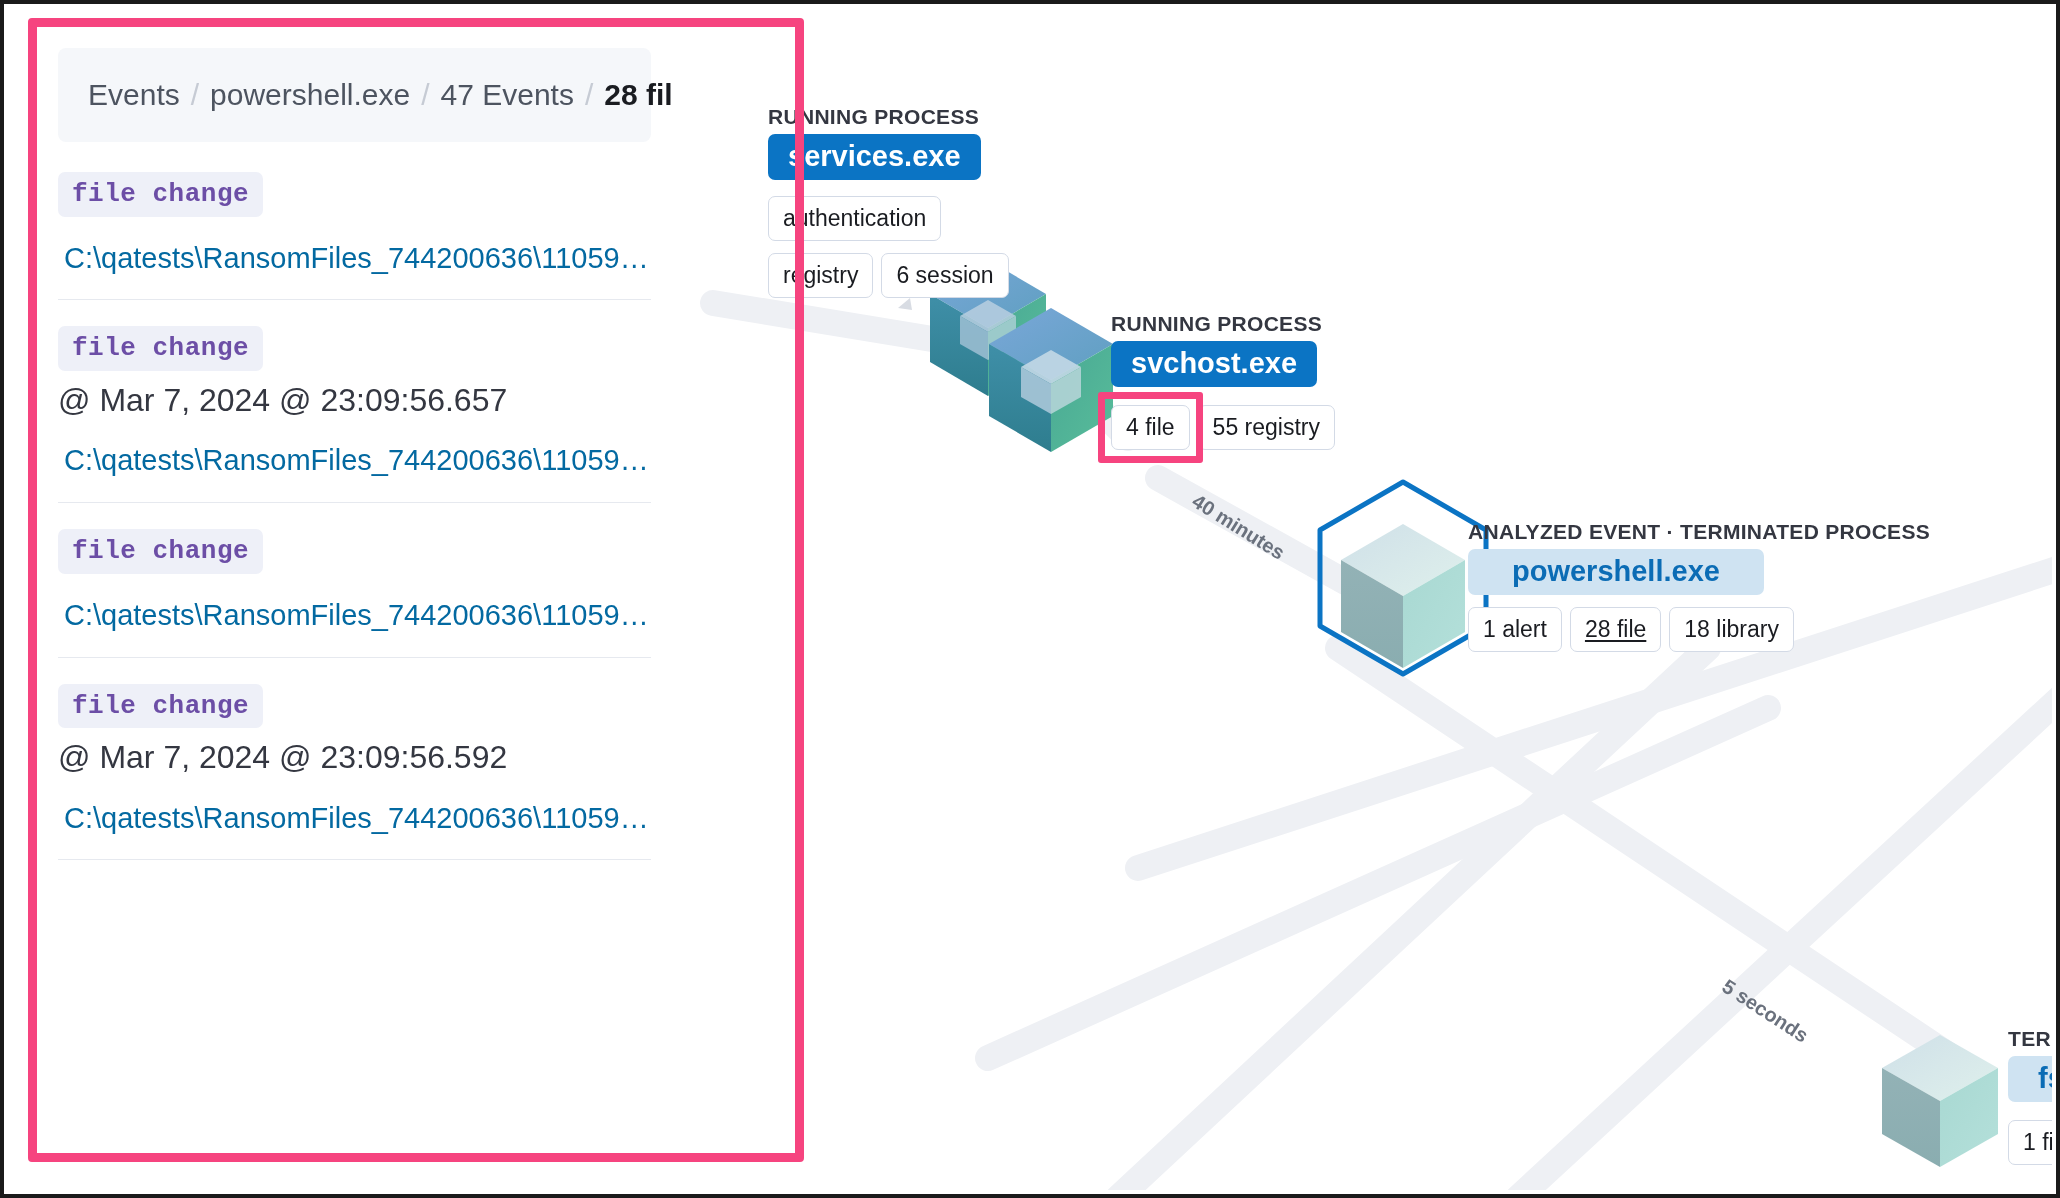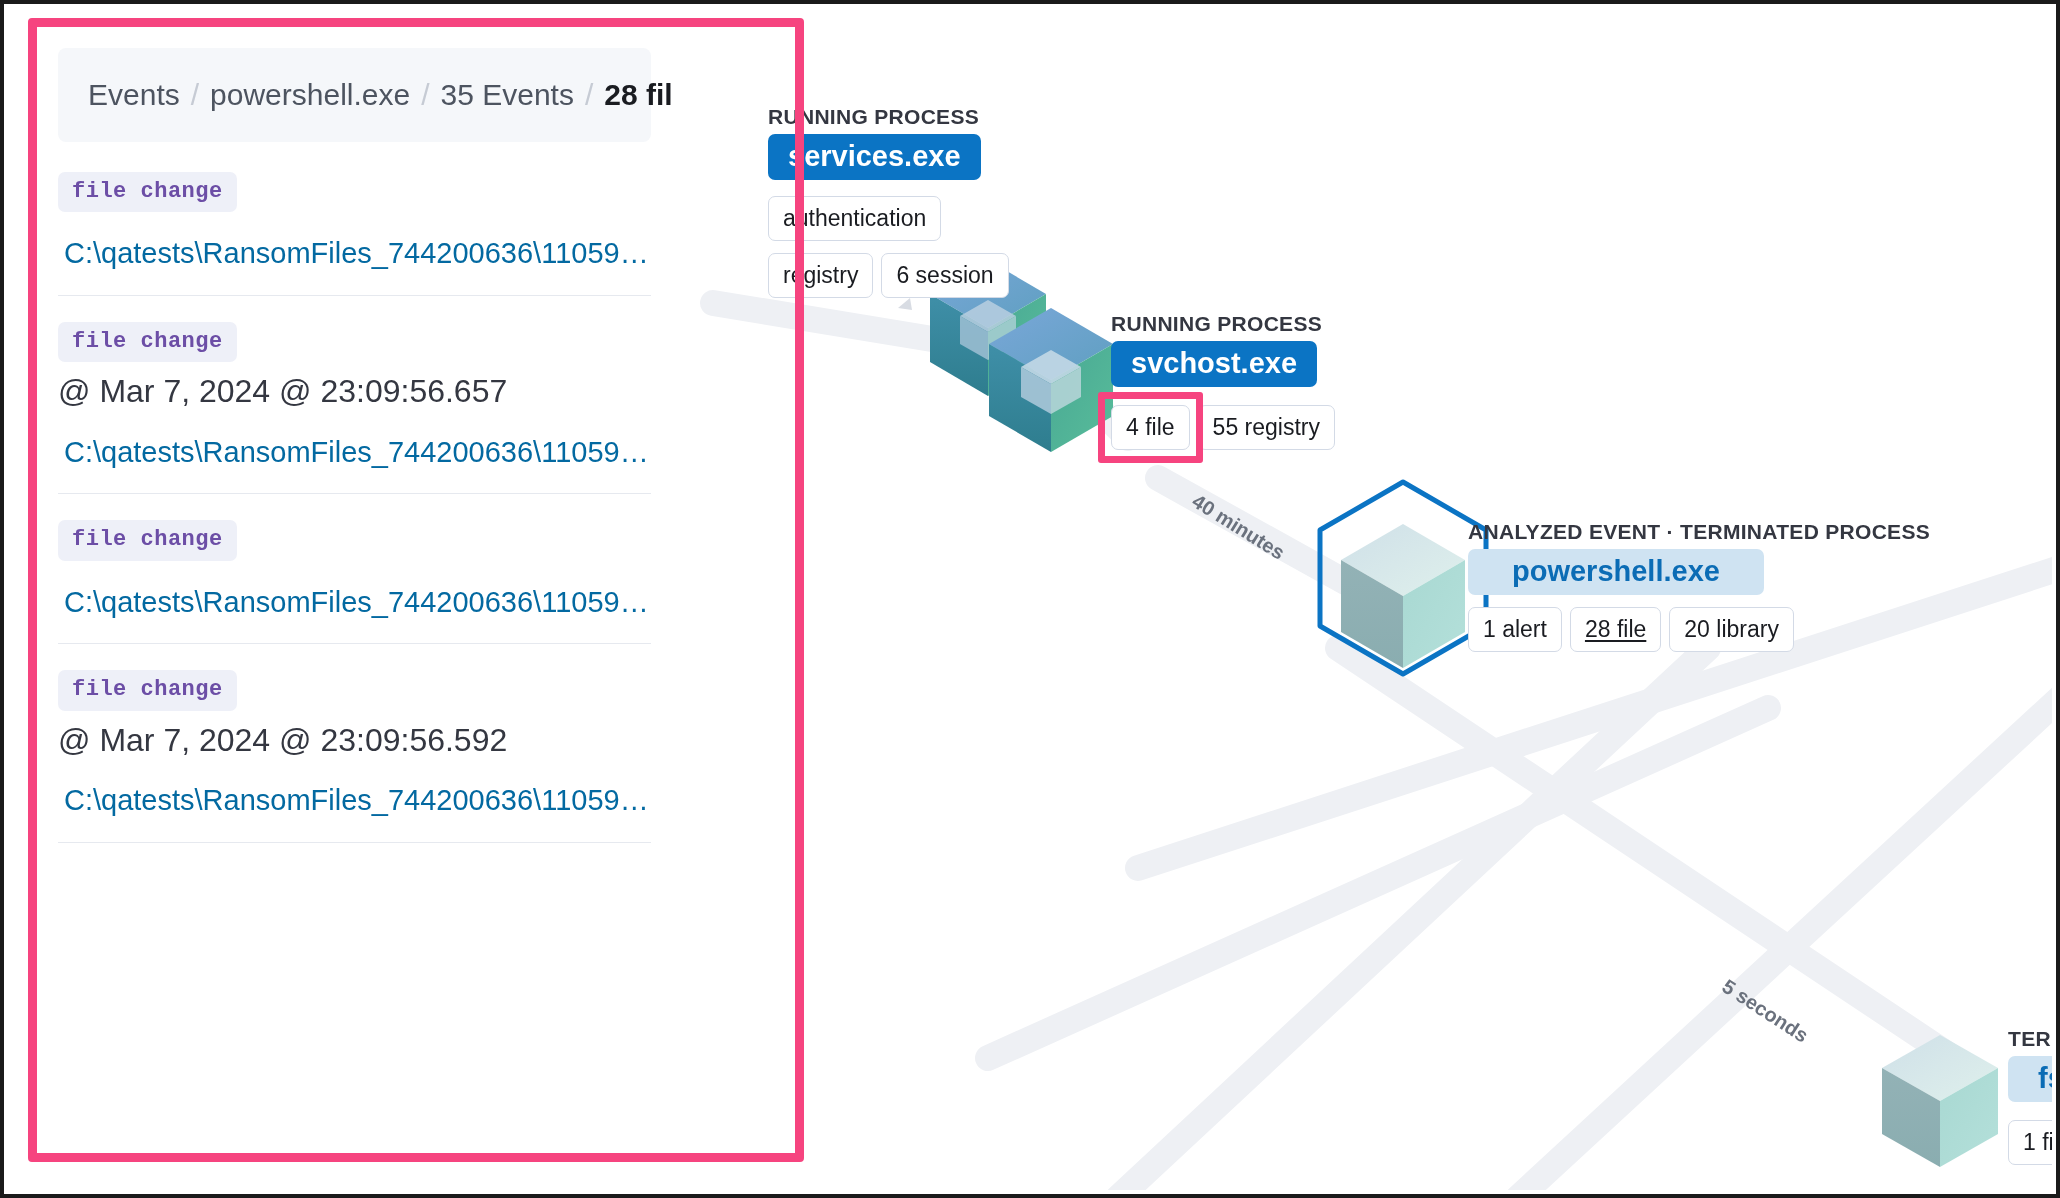--- a/index.html
+++ b/index.html
@@ -95,21 +95,21 @@
   #event-list{margin:0 20px;}
   .event-item{
     padding:26px 0 24px 0;
     border-bottom:1px solid #e6e9ef;
   }
   .event-item:first-child{padding-top:30px;}
   .badge{
     display:inline-block;
     background:#eef0f8;color:#6c4ea6;
     font-family:"Liberation Mono", monospace;
-    font-size:22px;font-weight:bold;
+    font-size:26px;font-weight:bold;
     padding:8px 14px;border-radius:7px;line-height:1.1;
     letter-spacing:.5px;
   }
   .timestamp{
     font-size:32px;color:#343741;
     margin-top:10px;line-height:1.2;white-space:nowrap;
   }
   .filepath{
     font-size:29px;color:#0369a1;
     margin-top:24px;margin-left:6px;
@@ -222,21 +222,21 @@
         <span class="pill">55 registry</span>
       </div>
     </div>
 
     <div class="node node-meta" style="left:1460px;top:513px;">
       <div class="node-kind">ANALYZED EVENT · TERMINATED PROCESS</div>
       <div class="node-name analyzed" style="padding-left:44px;padding-right:44px;">powershell.exe</div>
       <div class="pill-row" style="">
         <span class="pill">1 alert</span>
         <span class="pill active">28 file</span>
-        <span class="pill">20 library</span>
+        <span class="pill">18 library</span>
       </div>
     </div>
 
     <div class="node node-meta" style="left:2000px;top:1020px;">
       <div class="node-kind">TERM</div>
       <div class="node-name analyzed" style="padding-left:30px;padding-right:30px;">fs</div>
       <div class="pill-row" style="margin-top:18px;">
         <span class="pill">1 file</span>
       </div>
     </div>
@@ -245,21 +245,21 @@
     <div class="edge-label" style="left:1716px;top:965px;transform:rotate(33deg);">5 seconds</div>
   </div>
 
   <div id="panel">
 
     <div id="breadcrumb">
       <span class="crumb">Events</span>
       <span class="crumb-sep">/</span>
       <span class="crumb">powershell.exe</span>
       <span class="crumb-sep">/</span>
-      <span class="crumb">35 Events</span>
+      <span class="crumb">47 Events</span>
       <span class="crumb-sep">/</span>
       <span class="crumb last">28 file</span>
     </div>
 
     <div id="event-list">
 
       <div class="event-item">
         <span class="badge">file change</span>
         <div class="filepath">C:\qatests\RansomFiles_744200636\110597…</div>
       </div>

